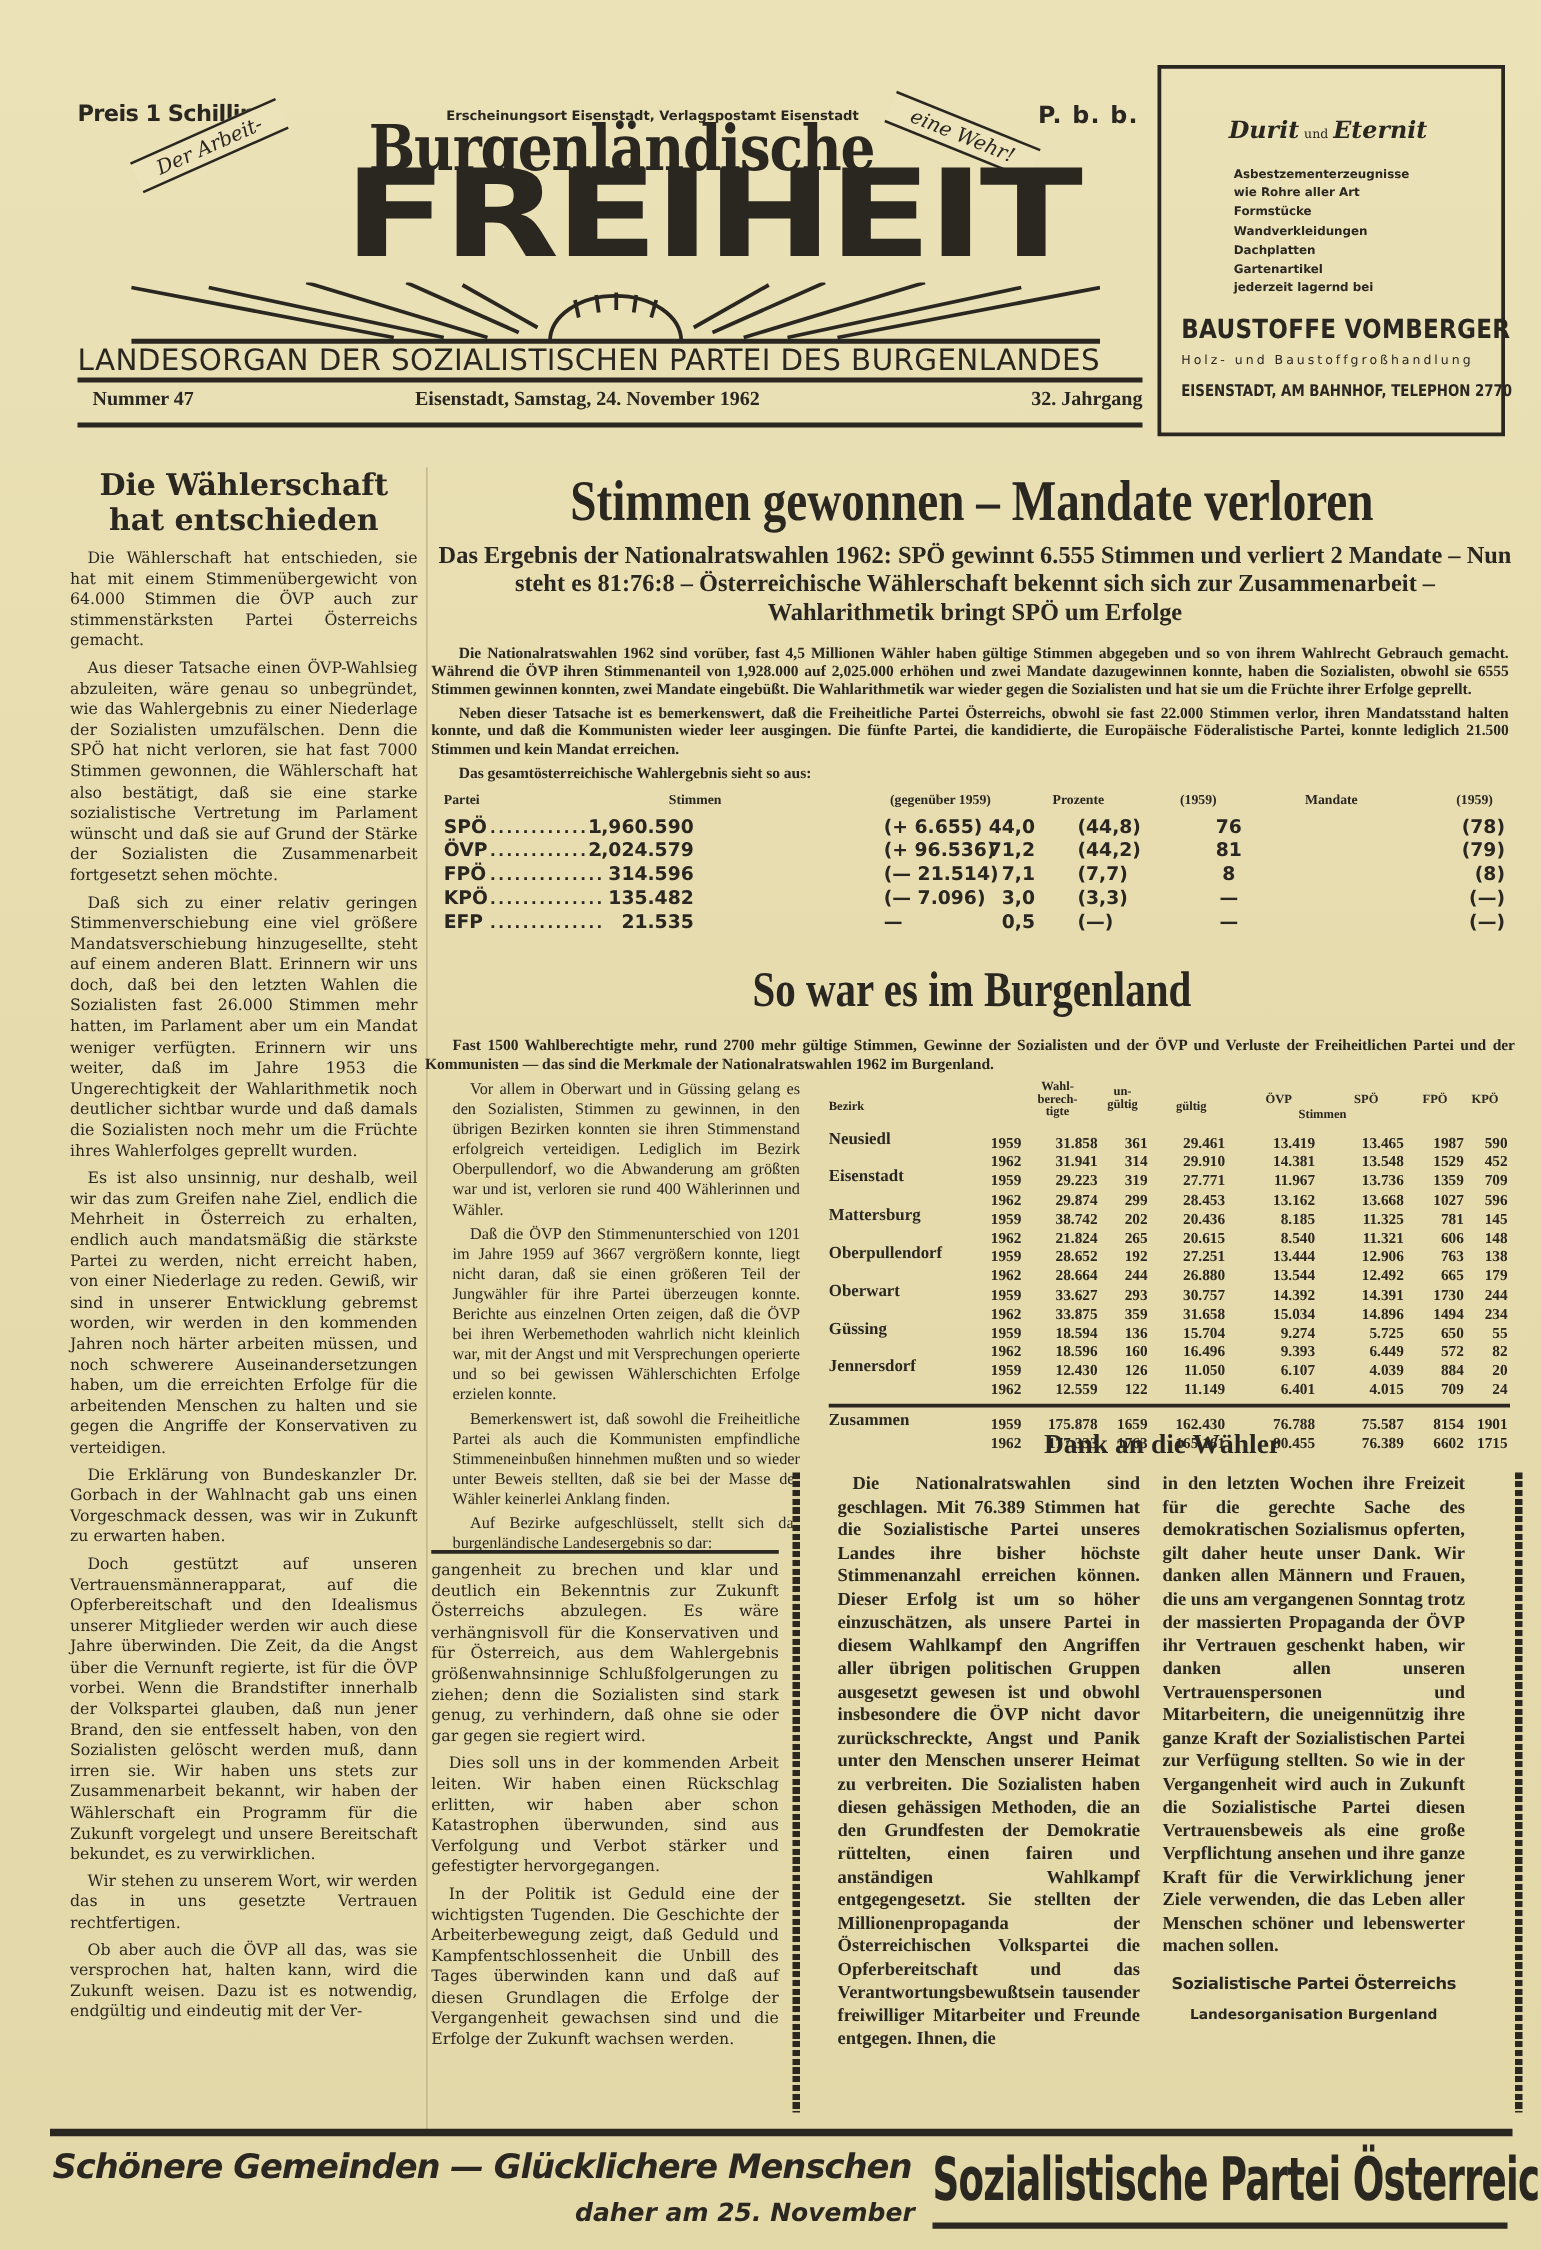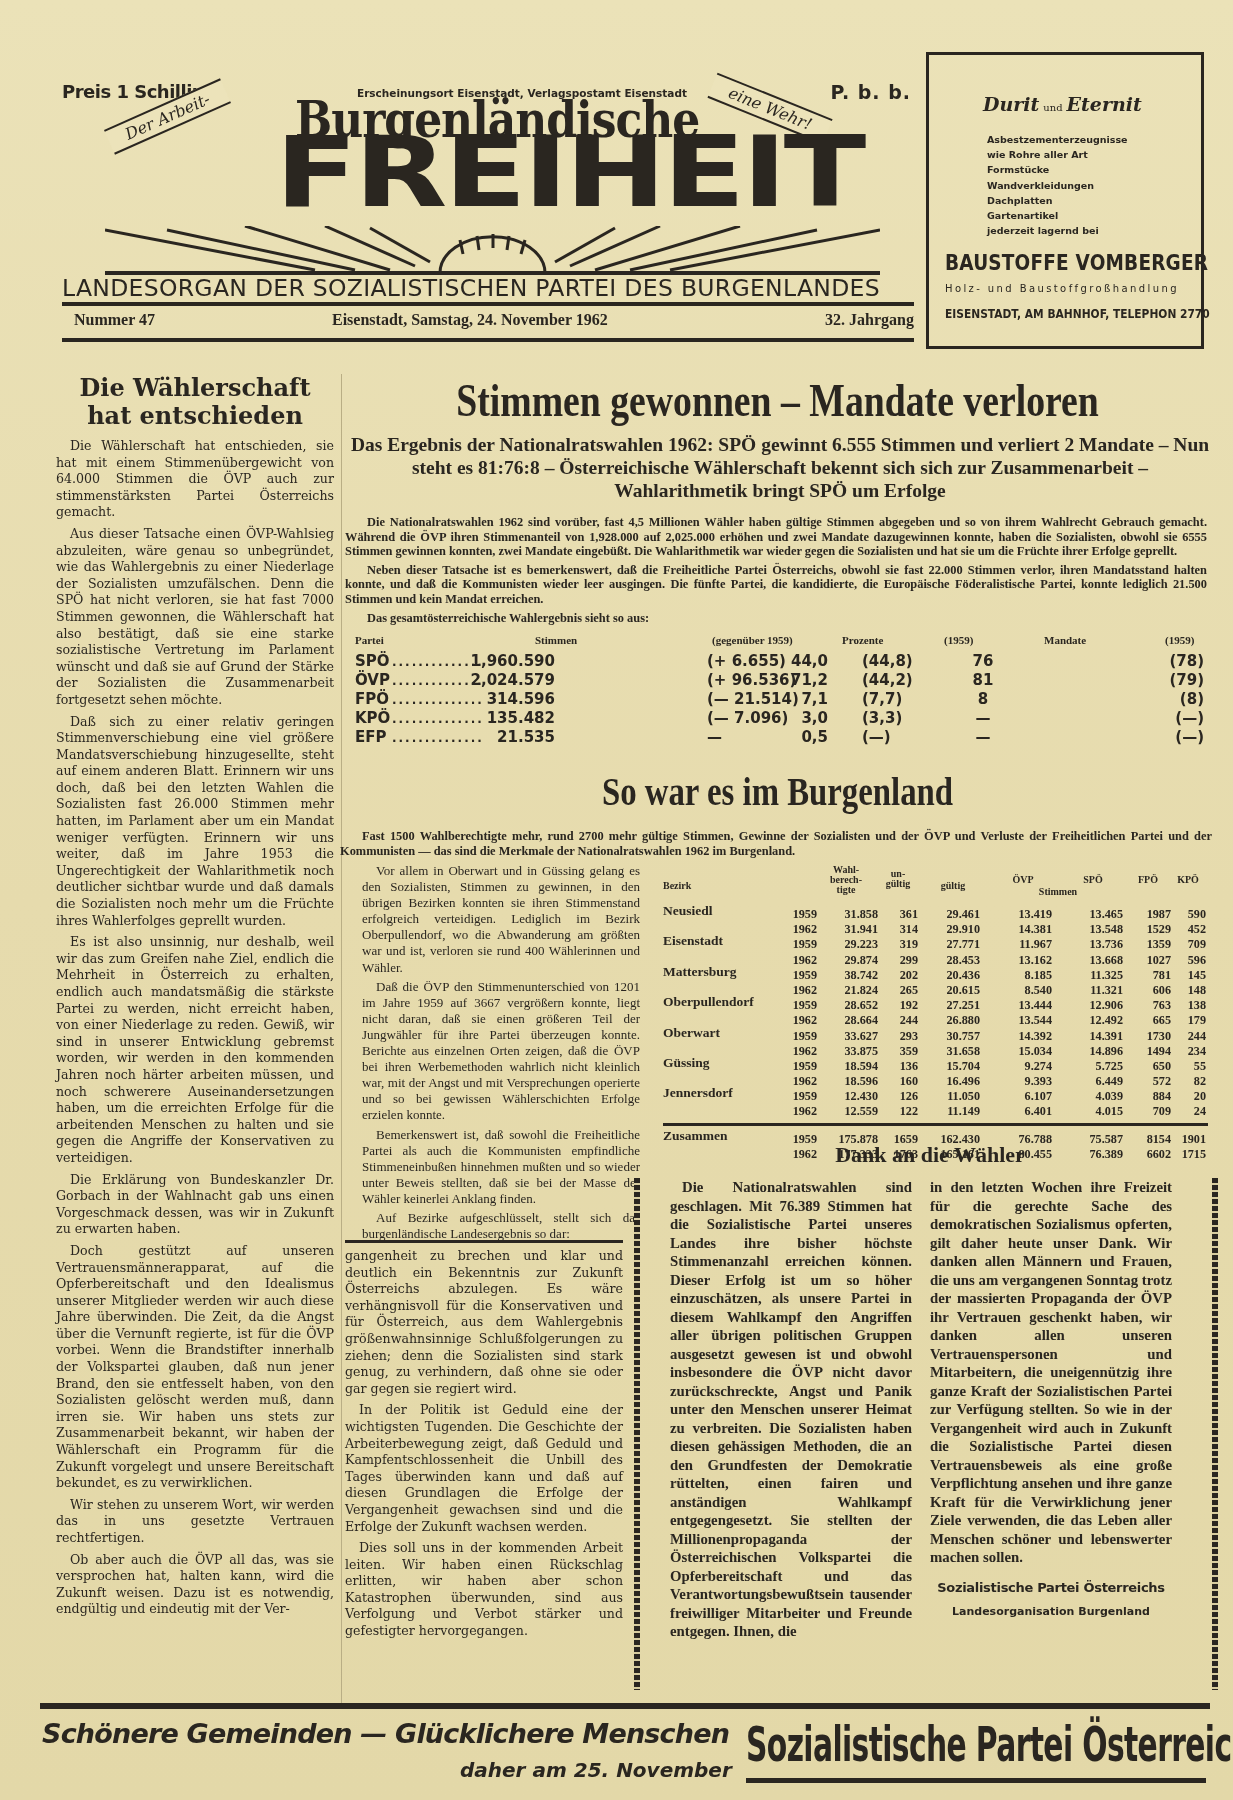--- a/index.html
+++ b/index.html
@@ -258,22 +258,22 @@
 
   <div class="mid-col">
     <p>Vor allem in Oberwart und in Güssing gelang es den Sozialisten, Stimmen zu gewinnen, in den übrigen Bezirken konnten sie ihren Stimmenstand erfolgreich verteidigen. Lediglich im Bezirk Oberpullendorf, wo die Abwanderung am größten war und ist, verloren sie rund 400 Wählerinnen und Wähler.</p>
     <p>Daß die ÖVP den Stimmenunterschied von 1201 im Jahre 1959 auf 3667 vergrößern konnte, liegt nicht daran, daß sie einen größeren Teil der Jungwähler für ihre Partei überzeugen konnte. Berichte aus einzelnen Orten zeigen, daß die ÖVP bei ihren Werbemethoden wahrlich nicht kleinlich war, mit der Angst und mit Versprechungen operierte und so bei gewissen Wählerschichten Erfolge erzielen konnte.</p>
     <p>Bemerkenswert ist, daß sowohl die Freiheitliche Partei als auch die Kommunisten empfindliche Stimmeneinbußen hinnehmen mußten und so wieder unter Beweis stellten, daß sie bei der Masse der Wähler keinerlei Anklang finden.</p>
     <p>Auf Bezirke aufgeschlüsselt, stellt sich das burgenländische Landesergebnis so dar:</p>
   </div>
   <div class="rule-thick" style="top:1240px;left:345px;width:278px;height:3px;"></div>
   <div class="mid-col2 body-text">
     <p style="text-indent:0">gangenheit zu brechen und klar und deutlich ein Bekenntnis zur Zukunft Österreichs abzulegen. Es wäre verhängnisvoll für die Konservativen und für Österreich, aus dem Wahlergebnis größenwahnsinnige Schlußfolgerungen zu ziehen; denn die Sozialisten sind stark genug, zu verhindern, daß ohne sie oder gar gegen sie regiert wird.</p>
+    <p>Dies soll uns in der kommenden Arbeit leiten. Wir haben einen Rückschlag erlitten, wir haben aber schon Katastrophen überwunden, sind aus Verfolgung und Verbot stärker und gefestigter hervorgegangen.</p>
     <p>In der Politik ist Geduld eine der wichtigsten Tugenden. Die Geschichte der Arbeiterbewegung zeigt, daß Geduld und Kampfentschlossenheit die Unbill des Tages überwinden kann und daß auf diesen Grundlagen die Erfolge der Vergangenheit gewachsen sind und die Erfolge der Zukunft wachsen werden.</p>
-    <p>Dies soll uns in der kommenden Arbeit leiten. Wir haben einen Rückschlag erlitten, wir haben aber schon Katastrophen überwunden, sind aus Verfolgung und Verbot stärker und gefestigter hervorgegangen.</p>
   </div>
 
   <div class="bg-table">
     <div class="bg-head">
       <span style="left:5px;top:18px;text-align:left">Bezirk</span>
       <span style="left:163px;top:2px;width:50px">Wahl-berech-tigte</span>
       <span style="left:222px;top:6px;width:36px">un-gültig</span>
       <span style="left:270px;top:18px;width:50px">gültig</span>
       <span style="left:340px;top:12px;width:50px">ÖVP</span>
       <span style="left:410px;top:12px;width:50px">SPÖ</span>

